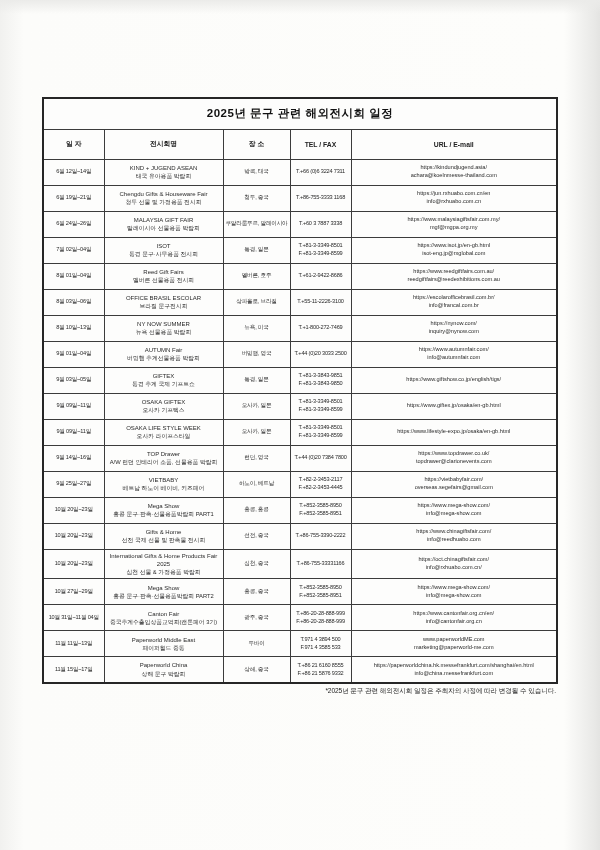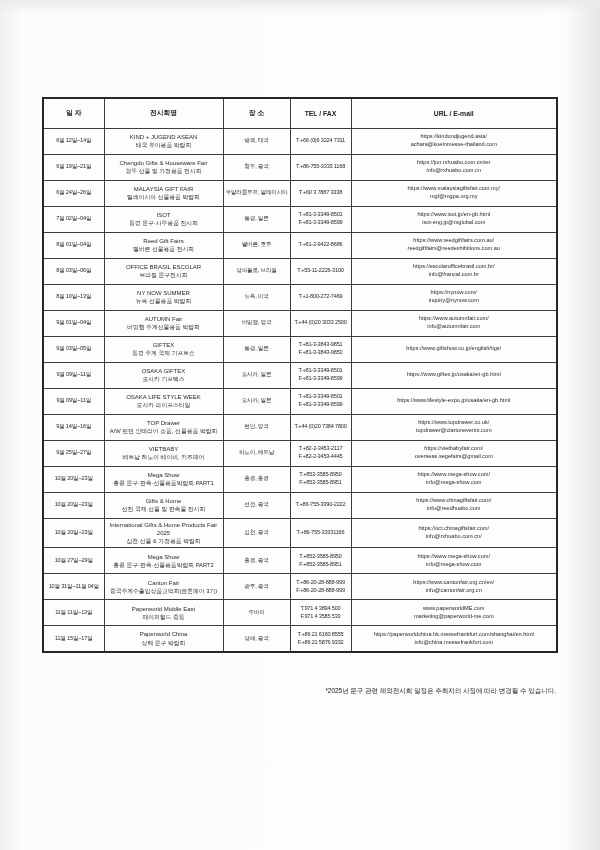--- a/index.html
+++ b/index.html
@@ -46,20 +46,23 @@
 
   <table class="schedule">
     <colgroup>
       <col style="width:61px">
       <col style="width:119px">
       <col style="width:67px">
       <col style="width:61px">
       <col style="width:206px">
     </colgroup>
     <thead>
+      <tr>
+        <td class="title-cell" colspan="5">2025년 문구 관련 해외전시회 일정</td>
+      </tr>
       <tr class="header-row">
           <th>일 자</th>
           <th>전시회명</th>
           <th>장 소</th>
           <th>TEL / FAX</th>
           <th>URL / E-mail</th>
         </tr>
     </thead>
     <tbody>
         <tr>

